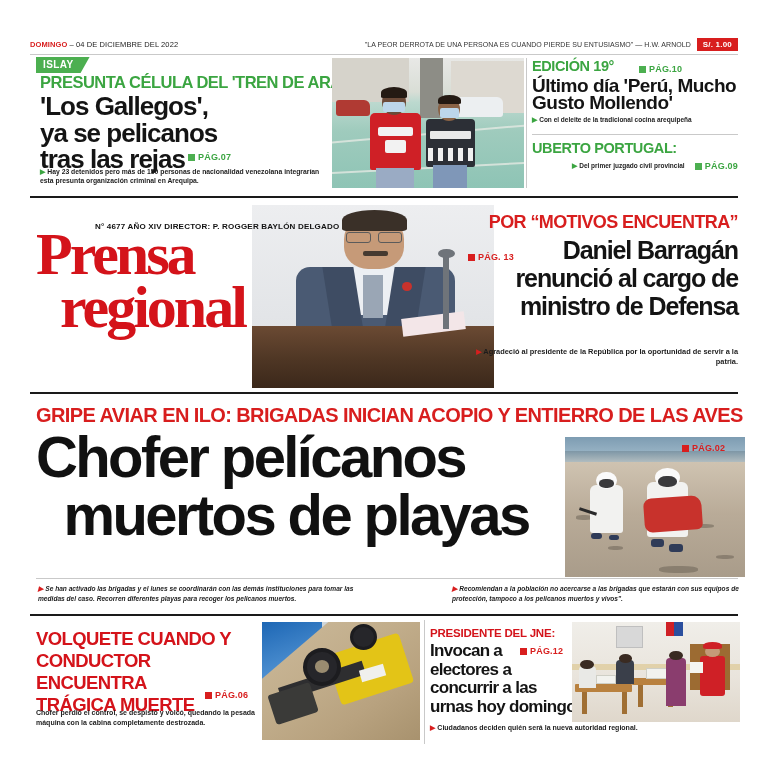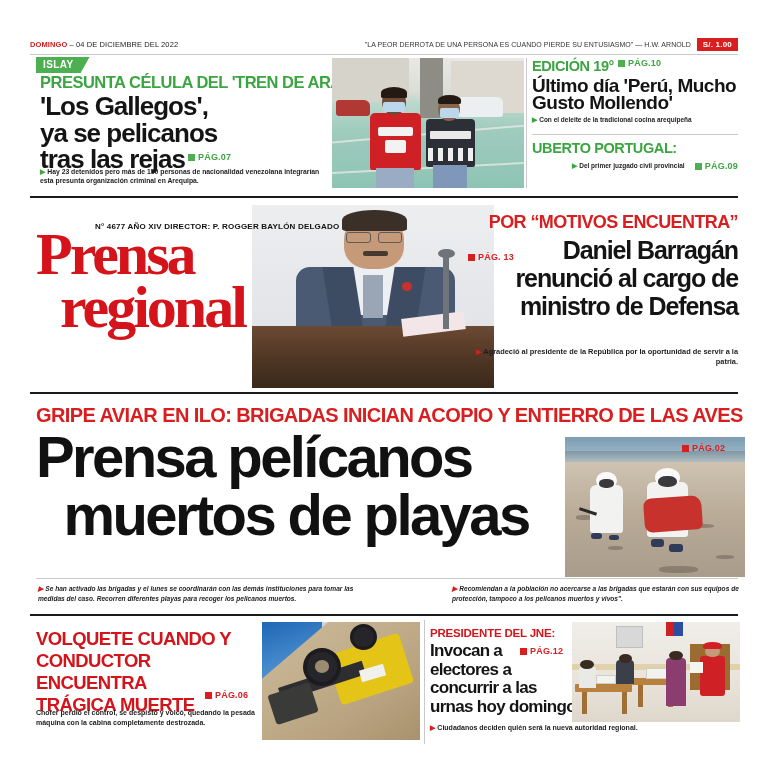--- a/index.html
+++ b/index.html
@@ -278,21 +278,21 @@
       <div class="jeans" style="left:18%; top:76%; width:60%; height:24%; background:#7f97b8;"></div>
       <div class="head" style="left:28%; top:5%; width:38%; height:25%; background:#8a6346;"></div>
       <div style="position:absolute; left:27%; top:3%; width:40%; height:10%; background:#241a13; border-radius:50% 50% 10% 10%;"></div>
       <div class="mask" style="left:30%; top:17%; width:34%; height:10%;"></div>
     </div>
   </div>
 
   <div class="rule rule-v" style="left:526px; top:58px; height:130px;"></div>
 
   <div class="col-rt">
-    <div style="display:flex; align-items:flex-start; gap:4px;">
+    <div style="display:flex; align-items:flex-end; gap:25px;">
       <span class="edicion-kicker">EDICIÓN 19°</span>
       <span class="pag-badge">
         <span class="pag-sq green"></span>
         <span class="pag-txt green">PÁG.10</span>
       </span>
     </div>
     <div class="edicion-head">Último día 'Perú, Mucho Gusto Mollendo'</div>
     <div class="edicion-sub">
       <span class="arrow-g">▶</span>
       <span>Con el deleite de la tradicional cocina arequipeña</span>
@@ -353,21 +353,21 @@
   </div>
   <div class="barr-sub">
     <span class="arrow-r">▶</span>
     <span>Agradeció al presidente de la República por la oportunidad de servir a la patria.</span>
   </div>
 
   <div class="rule rule-h rule-thick" style="left:30px; top:392px; width:708px;"></div>
 
   <div class="main-kicker">GRIPE AVIAR EN ILO: BRIGADAS INICIAN ACOPIO Y ENTIERRO DE LAS AVES</div>
   <div class="main-head">
-    <div>Prensa pelícanos</div>
+    <div>Chofer pelícanos</div>
     <div style="text-align:center;">muertos de playas</div>
   </div>
 
   <div class="photo ph-beach">
     <div class="sky"></div>
     <div class="sea"></div>
     <div class="sand"></div>
     <div class="speck" style="left:6%; top:56%; width:9%; height:3%;"></div>
     <div class="speck" style="left:72%; top:62%; width:11%; height:3%;"></div>
     <div class="speck" style="left:24%; top:78%; width:8%; height:3%;"></div>

